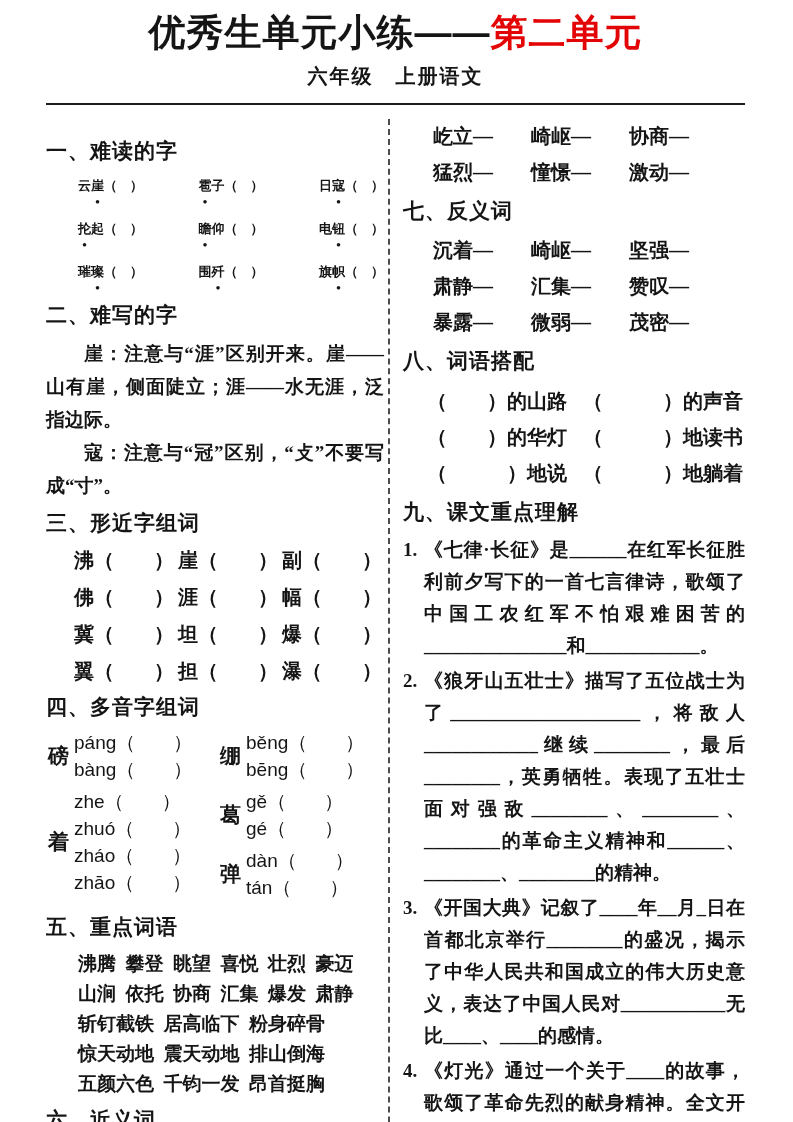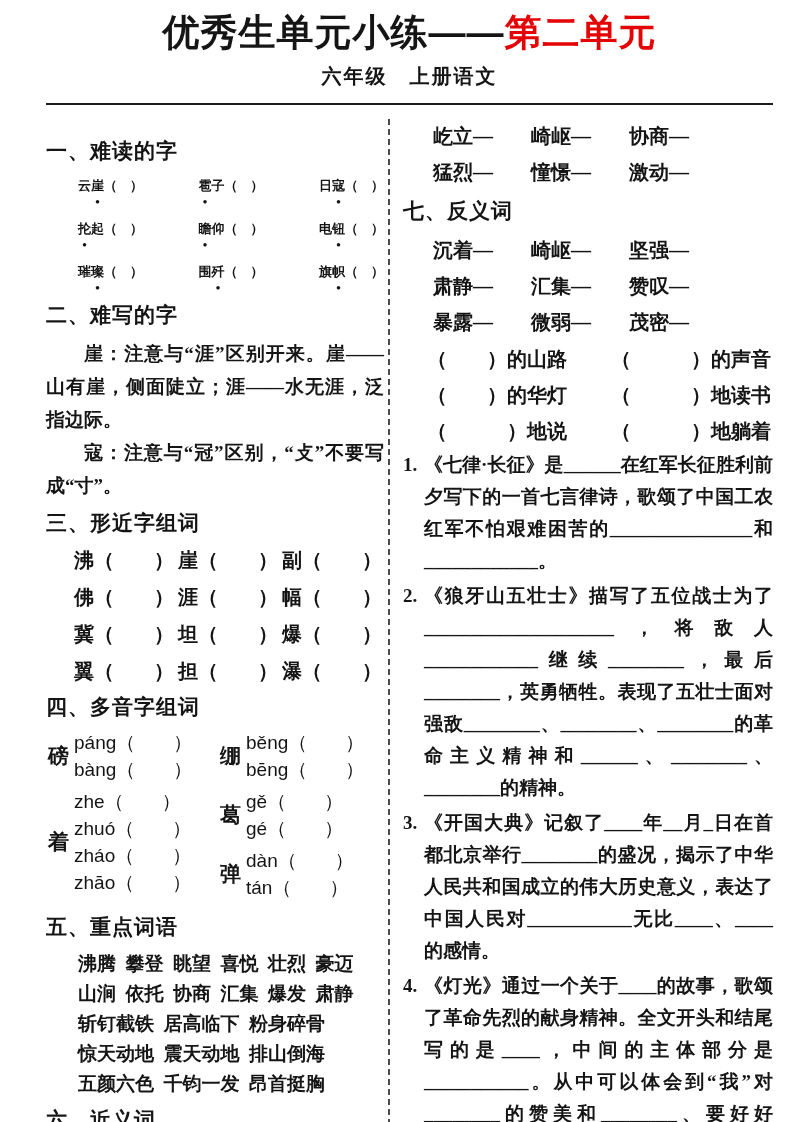--- a/index.html
+++ b/index.html
@@ -1,17 +1,17 @@
 <!DOCTYPE html>
 <html><head>
 <meta charset="utf-8">
 <style>
   html,body{margin:0;padding:0;background:#ffffff;}
   body{width:793px;height:1122px;color:#151515;font-family:"Liberation Serif","DejaVu Serif",serif;overflow:hidden;}
-  .page{box-sizing:border-box;width:793px;height:1122px;padding:12px 20px 0 46px;}
+  .page{box-sizing:border-box;width:793px;height:1122px;padding:12px 48px 0 46px;}
 
   
   .title{text-align:center;font-family:"Liberation Sans","DejaVu Sans",sans-serif;font-weight:900;font-size:37px;line-height:42px;letter-spacing:1px;}
   .subtitle{text-align:center;font-family:"Liberation Sans","DejaVu Sans",sans-serif;font-weight:700;font-size:20px;margin-top:9px;letter-spacing:2px;}
   .head-rule{border:none;border-top:2px solid #1c1c1c;margin:13px 0 0 0;}
 
   
   .columns{display:flex;margin-top:14px;align-items:stretch;}
   .col-left{flex:0 0 338px;width:338px;}
   .col-divider{border-left:2px dashed #4c4c4c;margin-left:4px;}
@@ -192,33 +192,35 @@
         <span class="syn">肃静—</span>
         <span class="syn">汇集—</span>
         <span class="syn">赞叹—</span>
       </div>
       <div class="syn-row">
         <span class="syn">暴露—</span>
         <span class="syn">微弱—</span>
         <span class="syn">茂密—</span>
       </div>
 
+      <div class="sec-heading">八、词语搭配</div>
       <div class="s8-row">
         <span>（　　）的山路</span>
         <span>（　　　）的声音</span>
       </div>
       <div class="s8-row">
         <span>（　　）的华灯</span>
         <span>（　　　）地读书</span>
       </div>
       <div class="s8-row">
         <span>（　　　）地说</span>
         <span>（　　　）地躺着</span>
       </div>
 
+      <div class="sec-heading">九、课文重点理解</div>
       <div class="s9-item">
         <span class="s9-num">1.</span>
         <span>《七律·长征》是______在红军长征胜利前夕写下的一首七言律诗，歌颂了中国工农红军不怕艰难困苦的_______________和____________。</span>
       </div>
       <div class="s9-item">
         <span class="s9-num">2.</span>
         <span>《狼牙山五壮士》描写了五位战士为了____________________，将敌人____________继续________，最后________，英勇牺牲。表现了五壮士面对强敌________、________、________的革命主义精神和______、________、________的精神。</span>
       </div>
       <div class="s9-item">
         <span class="s9-num">3.</span>

